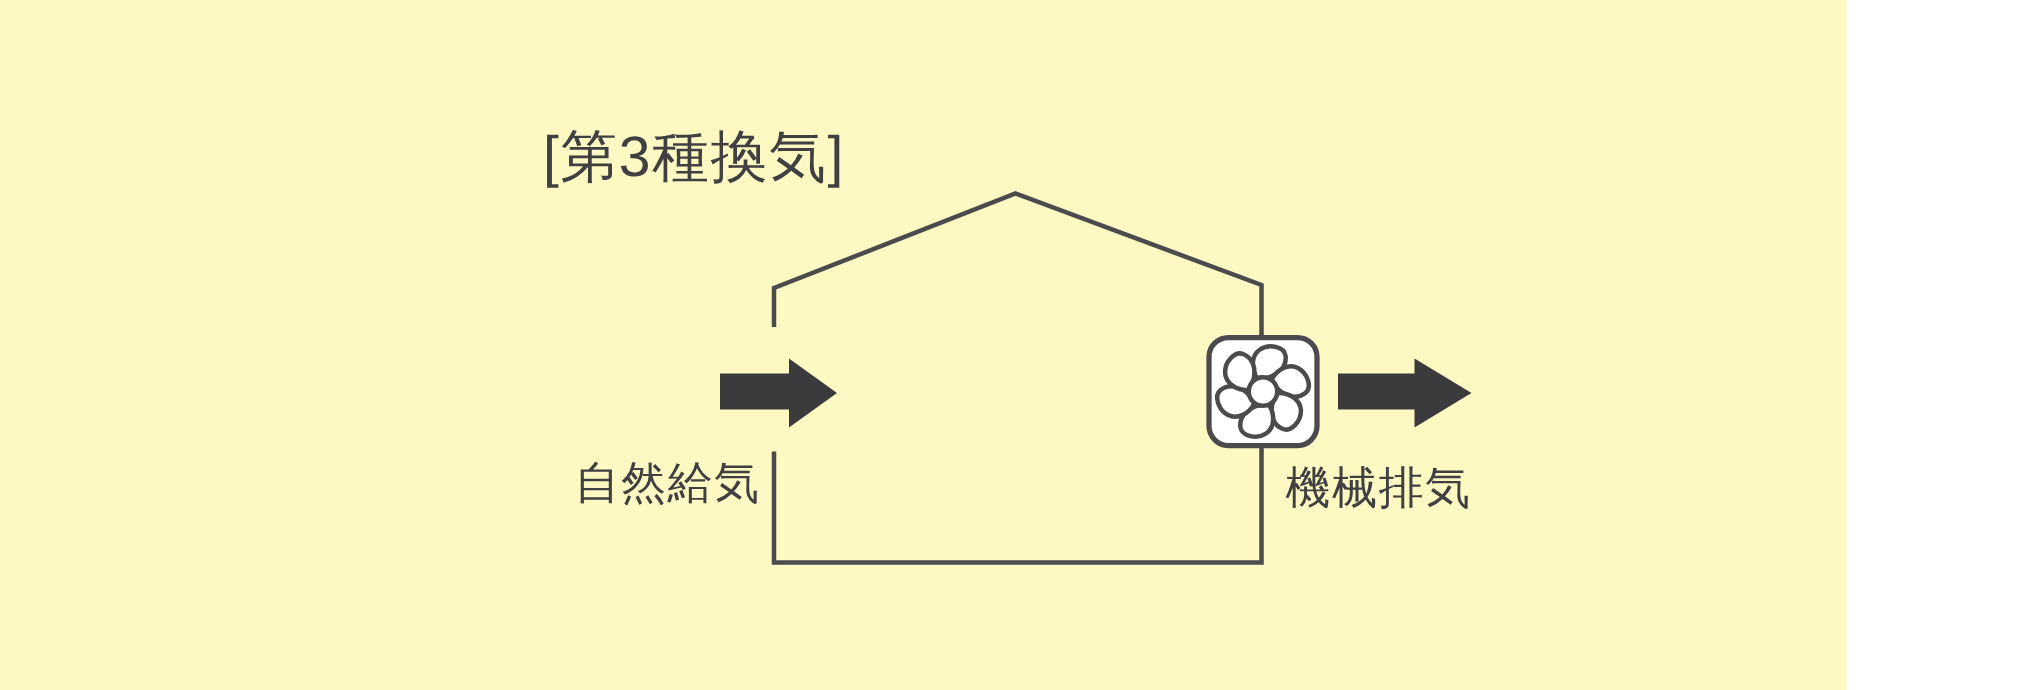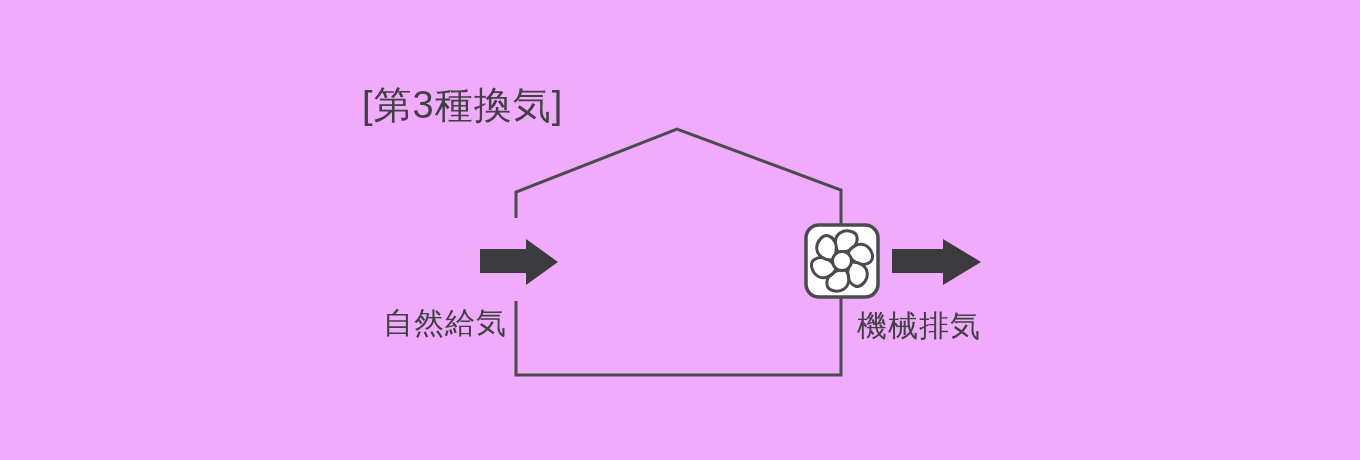--- a/index.html
+++ b/index.html
@@ -3,23 +3,23 @@
 <meta charset="utf-8">
 <style>
   html, body {
     margin: 0;
     padding: 0;
     background: #ffffff;
     font-family: "Liberation Sans", "DejaVu Sans", sans-serif;
   }
   .canvas {
     position: relative;
-    width: 1360px;
+    width: 1231px;
     height: 460px;
-    background: #f0abfc;
+    background: #fef9c3;
     overflow: hidden;
   }
   .scene {
     position: absolute;
     left: 0;
     top: 0;
     width: 1360px;
     height: 460px;
     display: block;
   }

